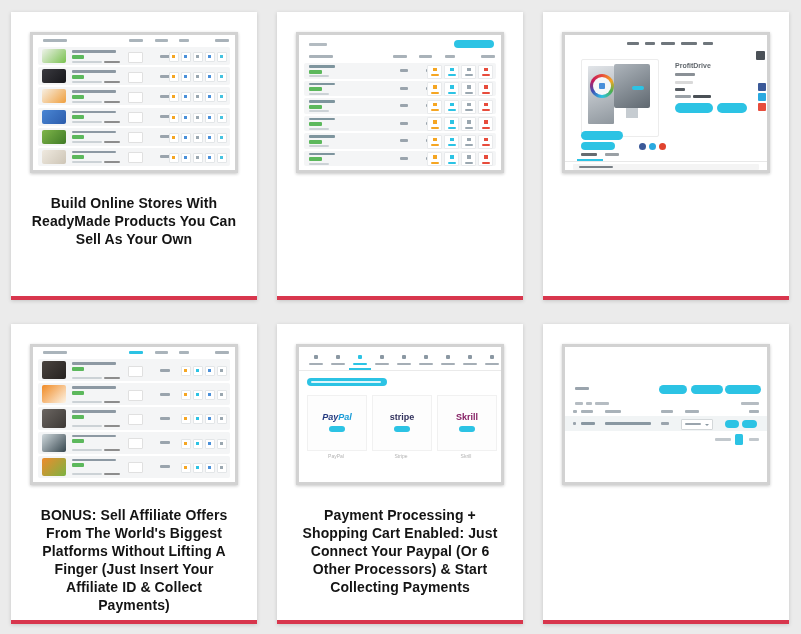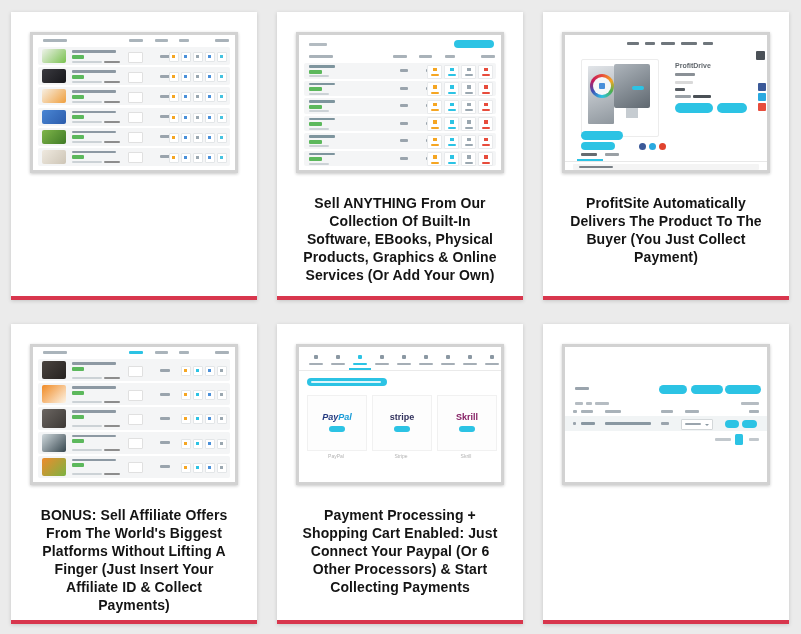--- a/index.html
+++ b/index.html
@@ -210,20 +210,23 @@
               <div style="position: relative; width: 8px; height: 8px; background: rgb(255, 255, 255); border: 1px solid rgb(227, 230, 232); border-radius: 1px; flex: 0 0 auto;">
                 <div style="position: absolute; left: 2px; top: 2px; width: 3px; height: 3px; background: rgb(74, 144, 217);"></div>
               </div>
               <div style="position: relative; width: 8px; height: 8px; background: rgb(255, 255, 255); border: 1px solid rgb(227, 230, 232); border-radius: 1px; flex: 0 0 auto;">
                 <div style="position: absolute; left: 2px; top: 2px; width: 3px; height: 3px; background: rgb(69, 195, 224);"></div>
               </div>
             </div>
           </div>
         </div>
     </div>
+    <h3 class="card-title">Build Online Stores With
+ReadyMade Products You Can
+Sell As Your Own</h3>
     <div class="redbar"></div>
   </section>
 
   <section class="card">
     <div class="thumb">
       <div class="mock" id="mock-1">
           <div style="position: absolute; height: 2.5px; background: rgb(179, 187, 193); border-radius: 1px; left: 10px; top: 8px; width: 18px;"></div>
           <div style="position: absolute; right: 7px; top: 5px; width: 40px; height: 8px; background: rgb(44, 195, 228); border-radius: 4px;"></div>
           <div style="position: absolute; height: 2.5px; background: rgb(169, 178, 185); border-radius: 1px; left: 10px; top: 20px; width: 24px;"></div>
           <div style="position: absolute; height: 2.5px; background: rgb(169, 178, 185); border-radius: 1px; left: 94px; top: 20px; width: 14px;"></div>
@@ -381,25 +384,20 @@
                 <div style="position: absolute; height: 2px; background: rgb(154, 167, 176); border-radius: 1px; left: 2.5px; bottom: 1.5px; width: 8px;"></div>
               </div>
               <div style="position: relative; width: 13px; height: 12px; background: rgb(255, 255, 255); border: 1px solid rgb(232, 234, 236); border-radius: 1px; flex: 0 0 auto;">
                 <div style="position: absolute; left: 4.5px; top: 2px; width: 4px; height: 3.5px; background: rgb(231, 76, 60);"></div>
                 <div style="position: absolute; height: 2px; background: rgb(231, 76, 60); border-radius: 1px; left: 2.5px; bottom: 1.5px; width: 8px;"></div>
               </div>
             </div>
           </div>
         </div>
     </div>
-    <h3 class="card-title">Sell ANYTHING From Our
-Collection Of Built-In
-Software, EBooks, Physical
-Products, Graphics &amp; Online
-Services (Or Add Your Own)</h3>
     <div class="redbar"></div>
   </section>
 
   <section class="card">
     <div class="thumb">
       <div class="mock" id="mock-2">
           <div style="position: absolute; height: 2.5px; background: rgb(111, 118, 124); border-radius: 1px; left: 62px; top: 7px; width: 12px;"></div>
           <div style="position: absolute; height: 2.5px; background: rgb(111, 118, 124); border-radius: 1px; left: 80px; top: 7px; width: 10px;"></div>
           <div style="position: absolute; height: 2.5px; background: rgb(111, 118, 124); border-radius: 1px; left: 96px; top: 7px; width: 14px;"></div>
           <div style="position: absolute; height: 2.5px; background: rgb(111, 118, 124); border-radius: 1px; left: 116px; top: 7px; width: 16px;"></div>
@@ -431,24 +429,20 @@
           <div style="position: absolute; right: 1px; top: 58px; width: 8px; height: 8px; background: rgb(42, 169, 224); border-radius: 1px;"></div>
           <div style="position: absolute; right: 1px; top: 68px; width: 8px; height: 8px; background: rgb(231, 76, 60); border-radius: 1px;"></div>
           <div style="position: absolute; height: 3px; background: rgb(102, 108, 113); border-radius: 1px; left: 16px; top: 118px; width: 16px;"></div>
           <div style="position: absolute; height: 3px; background: rgb(154, 160, 165); border-radius: 1px; left: 40px; top: 118px; width: 14px;"></div>
           <div style="position: absolute; left: 12px; top: 123.5px; width: 26px; height: 2px; background: rgb(44, 195, 228);"></div>
           <div style="position: absolute; left: 0px; top: 126px; right: 0px; height: 1px; background: rgb(232, 232, 232);"></div>
           <div style="position: absolute; left: 8px; top: 129px; right: 8px; height: 6px; background: rgb(244, 244, 244); border-radius: 1px;"></div>
           <div style="position: absolute; height: 2px; background: rgb(122, 129, 135); border-radius: 1px; left: 14px; top: 131px; width: 34px;"></div>
         </div>
     </div>
-    <h3 class="card-title">ProfitSite Automatically
-Delivers The Product To The
-Buyer (You Just Collect
-Payment)</h3>
     <div class="redbar"></div>
   </section>
 
   <section class="card">
     <div class="thumb">
       <div class="mock" id="mock-3">
           <div style="position: absolute; height: 2.5px; background: rgb(170, 180, 187); border-radius: 1px; left: 10px; top: 4px; width: 24px;"></div>
           <div style="position: absolute; height: 2.5px; background: rgb(44, 195, 228); border-radius: 1px; left: 96px; top: 4px; width: 14px;"></div>
           <div style="position: absolute; height: 2.5px; background: rgb(170, 180, 187); border-radius: 1px; left: 122px; top: 4px; width: 13px;"></div>
           <div style="position: absolute; height: 2.5px; background: rgb(170, 180, 187); border-radius: 1px; left: 146px; top: 4px; width: 10px;"></div>

